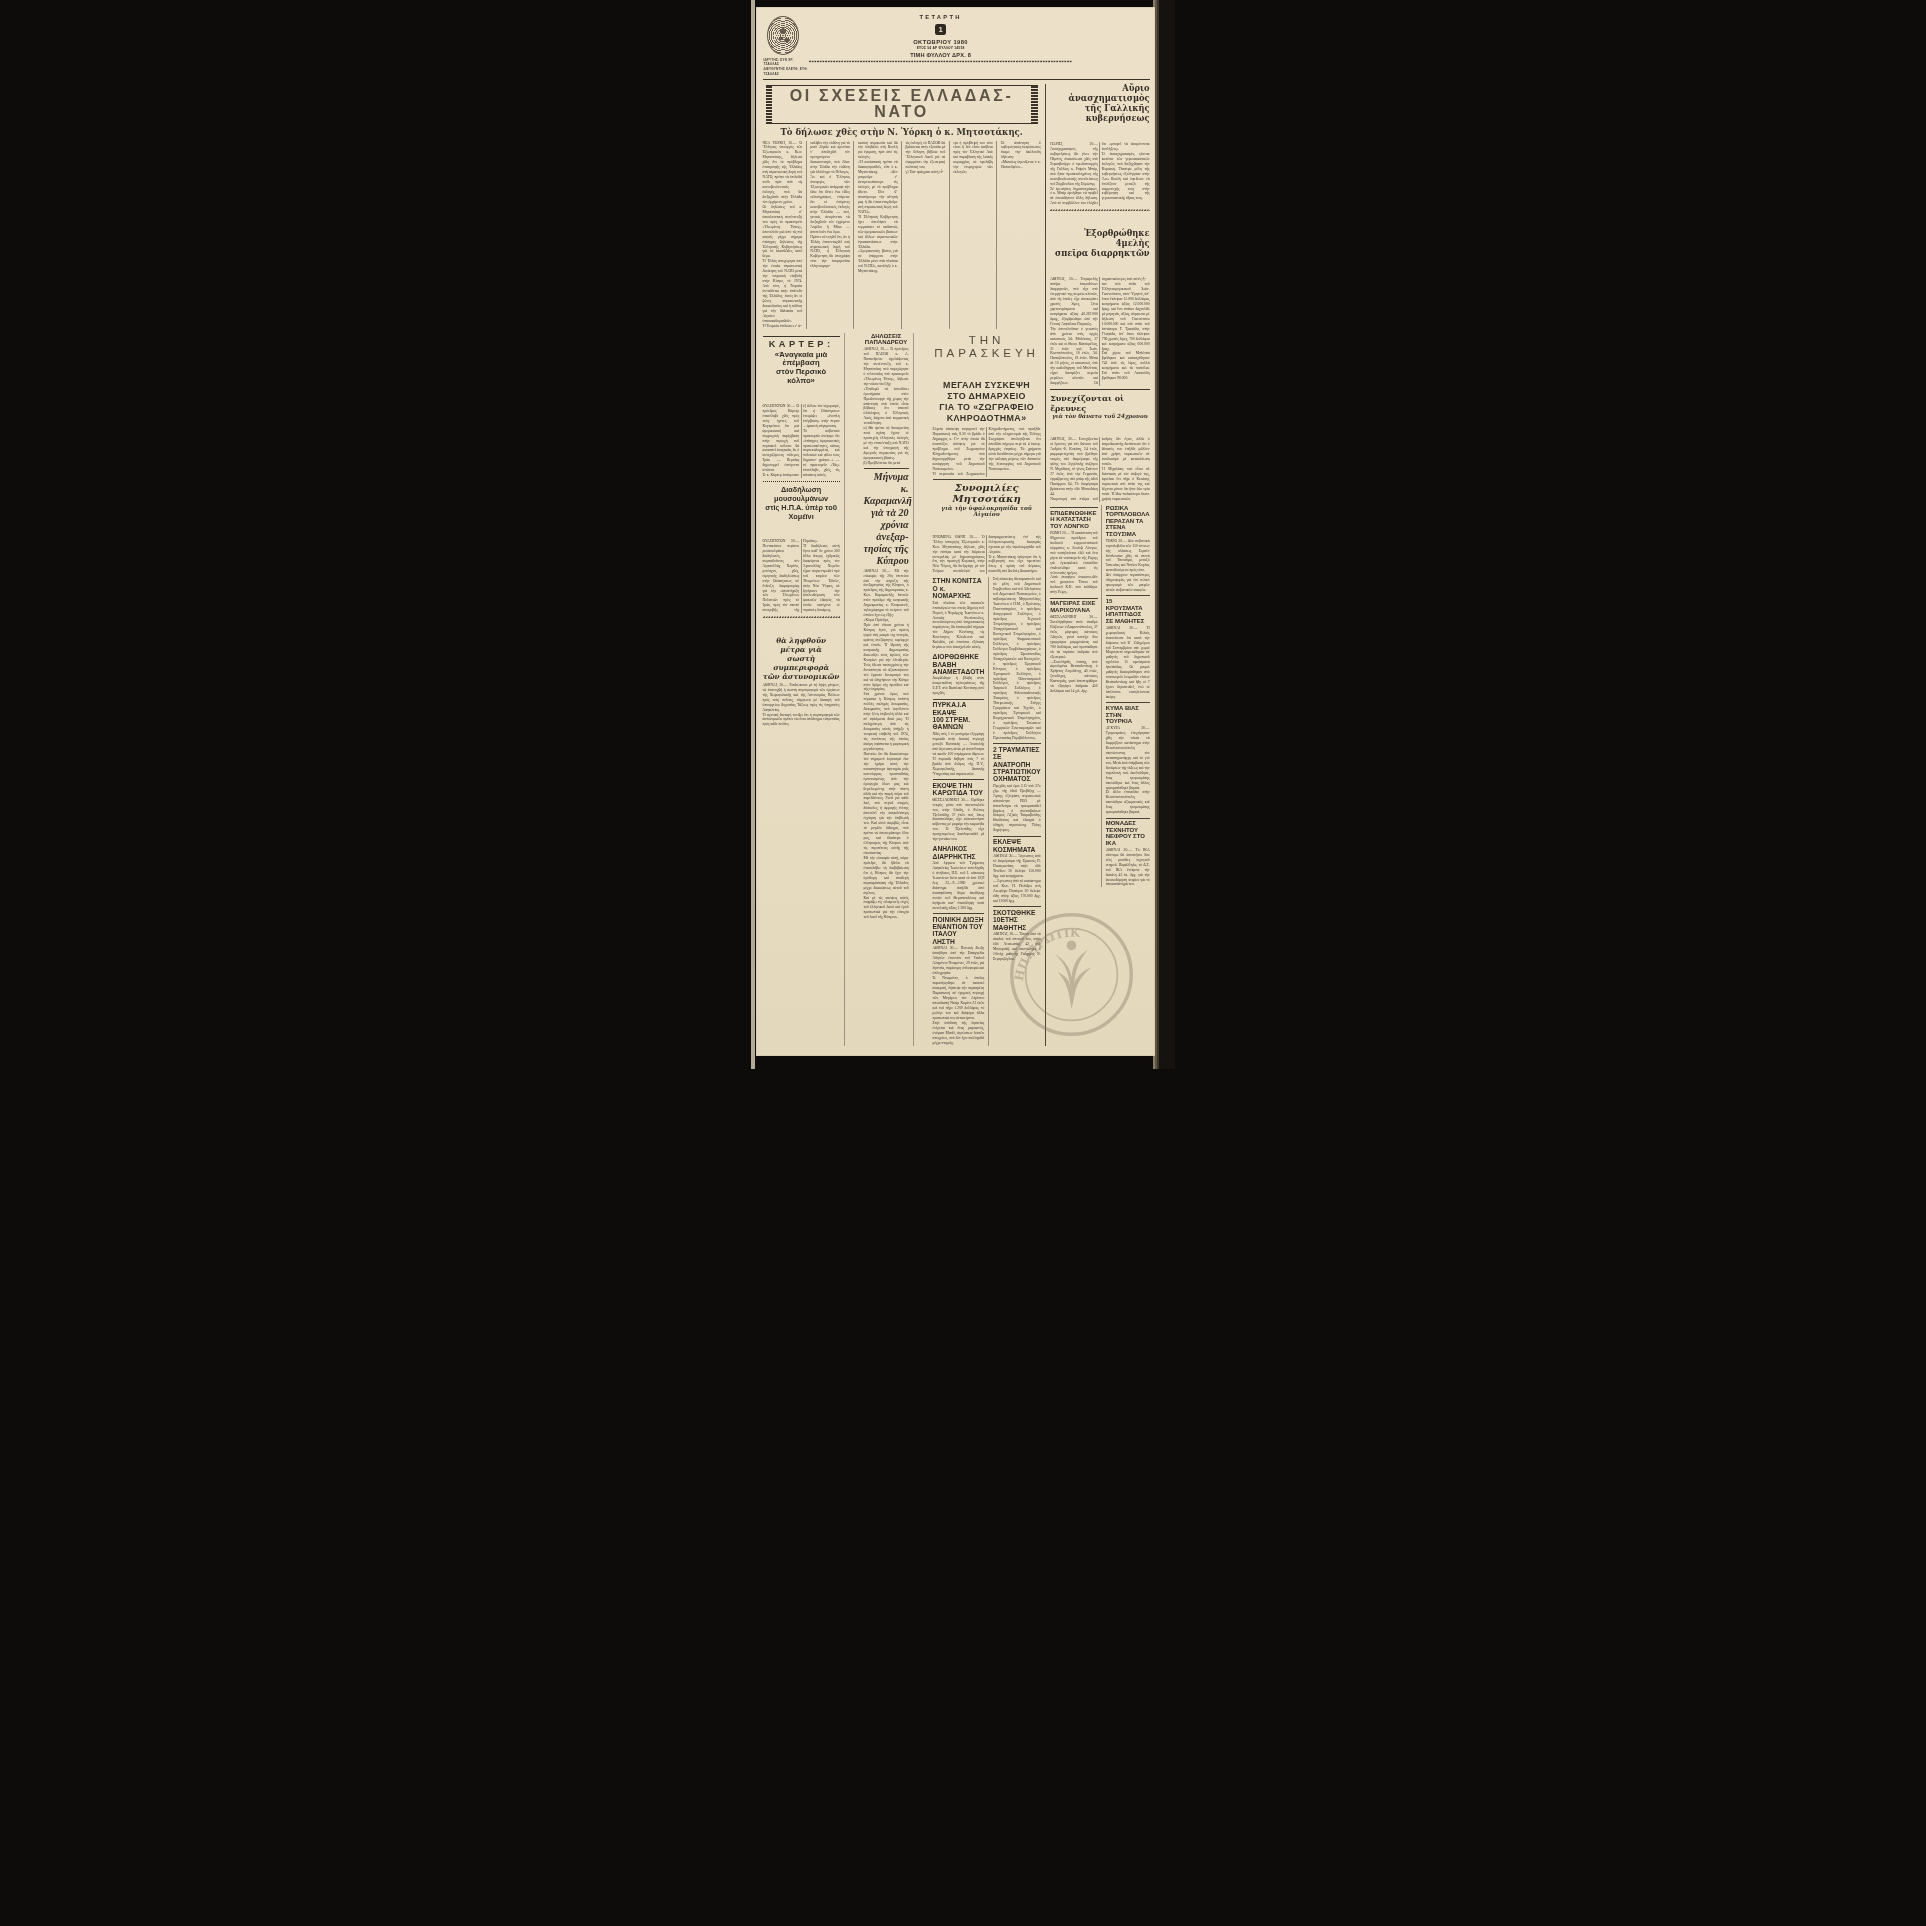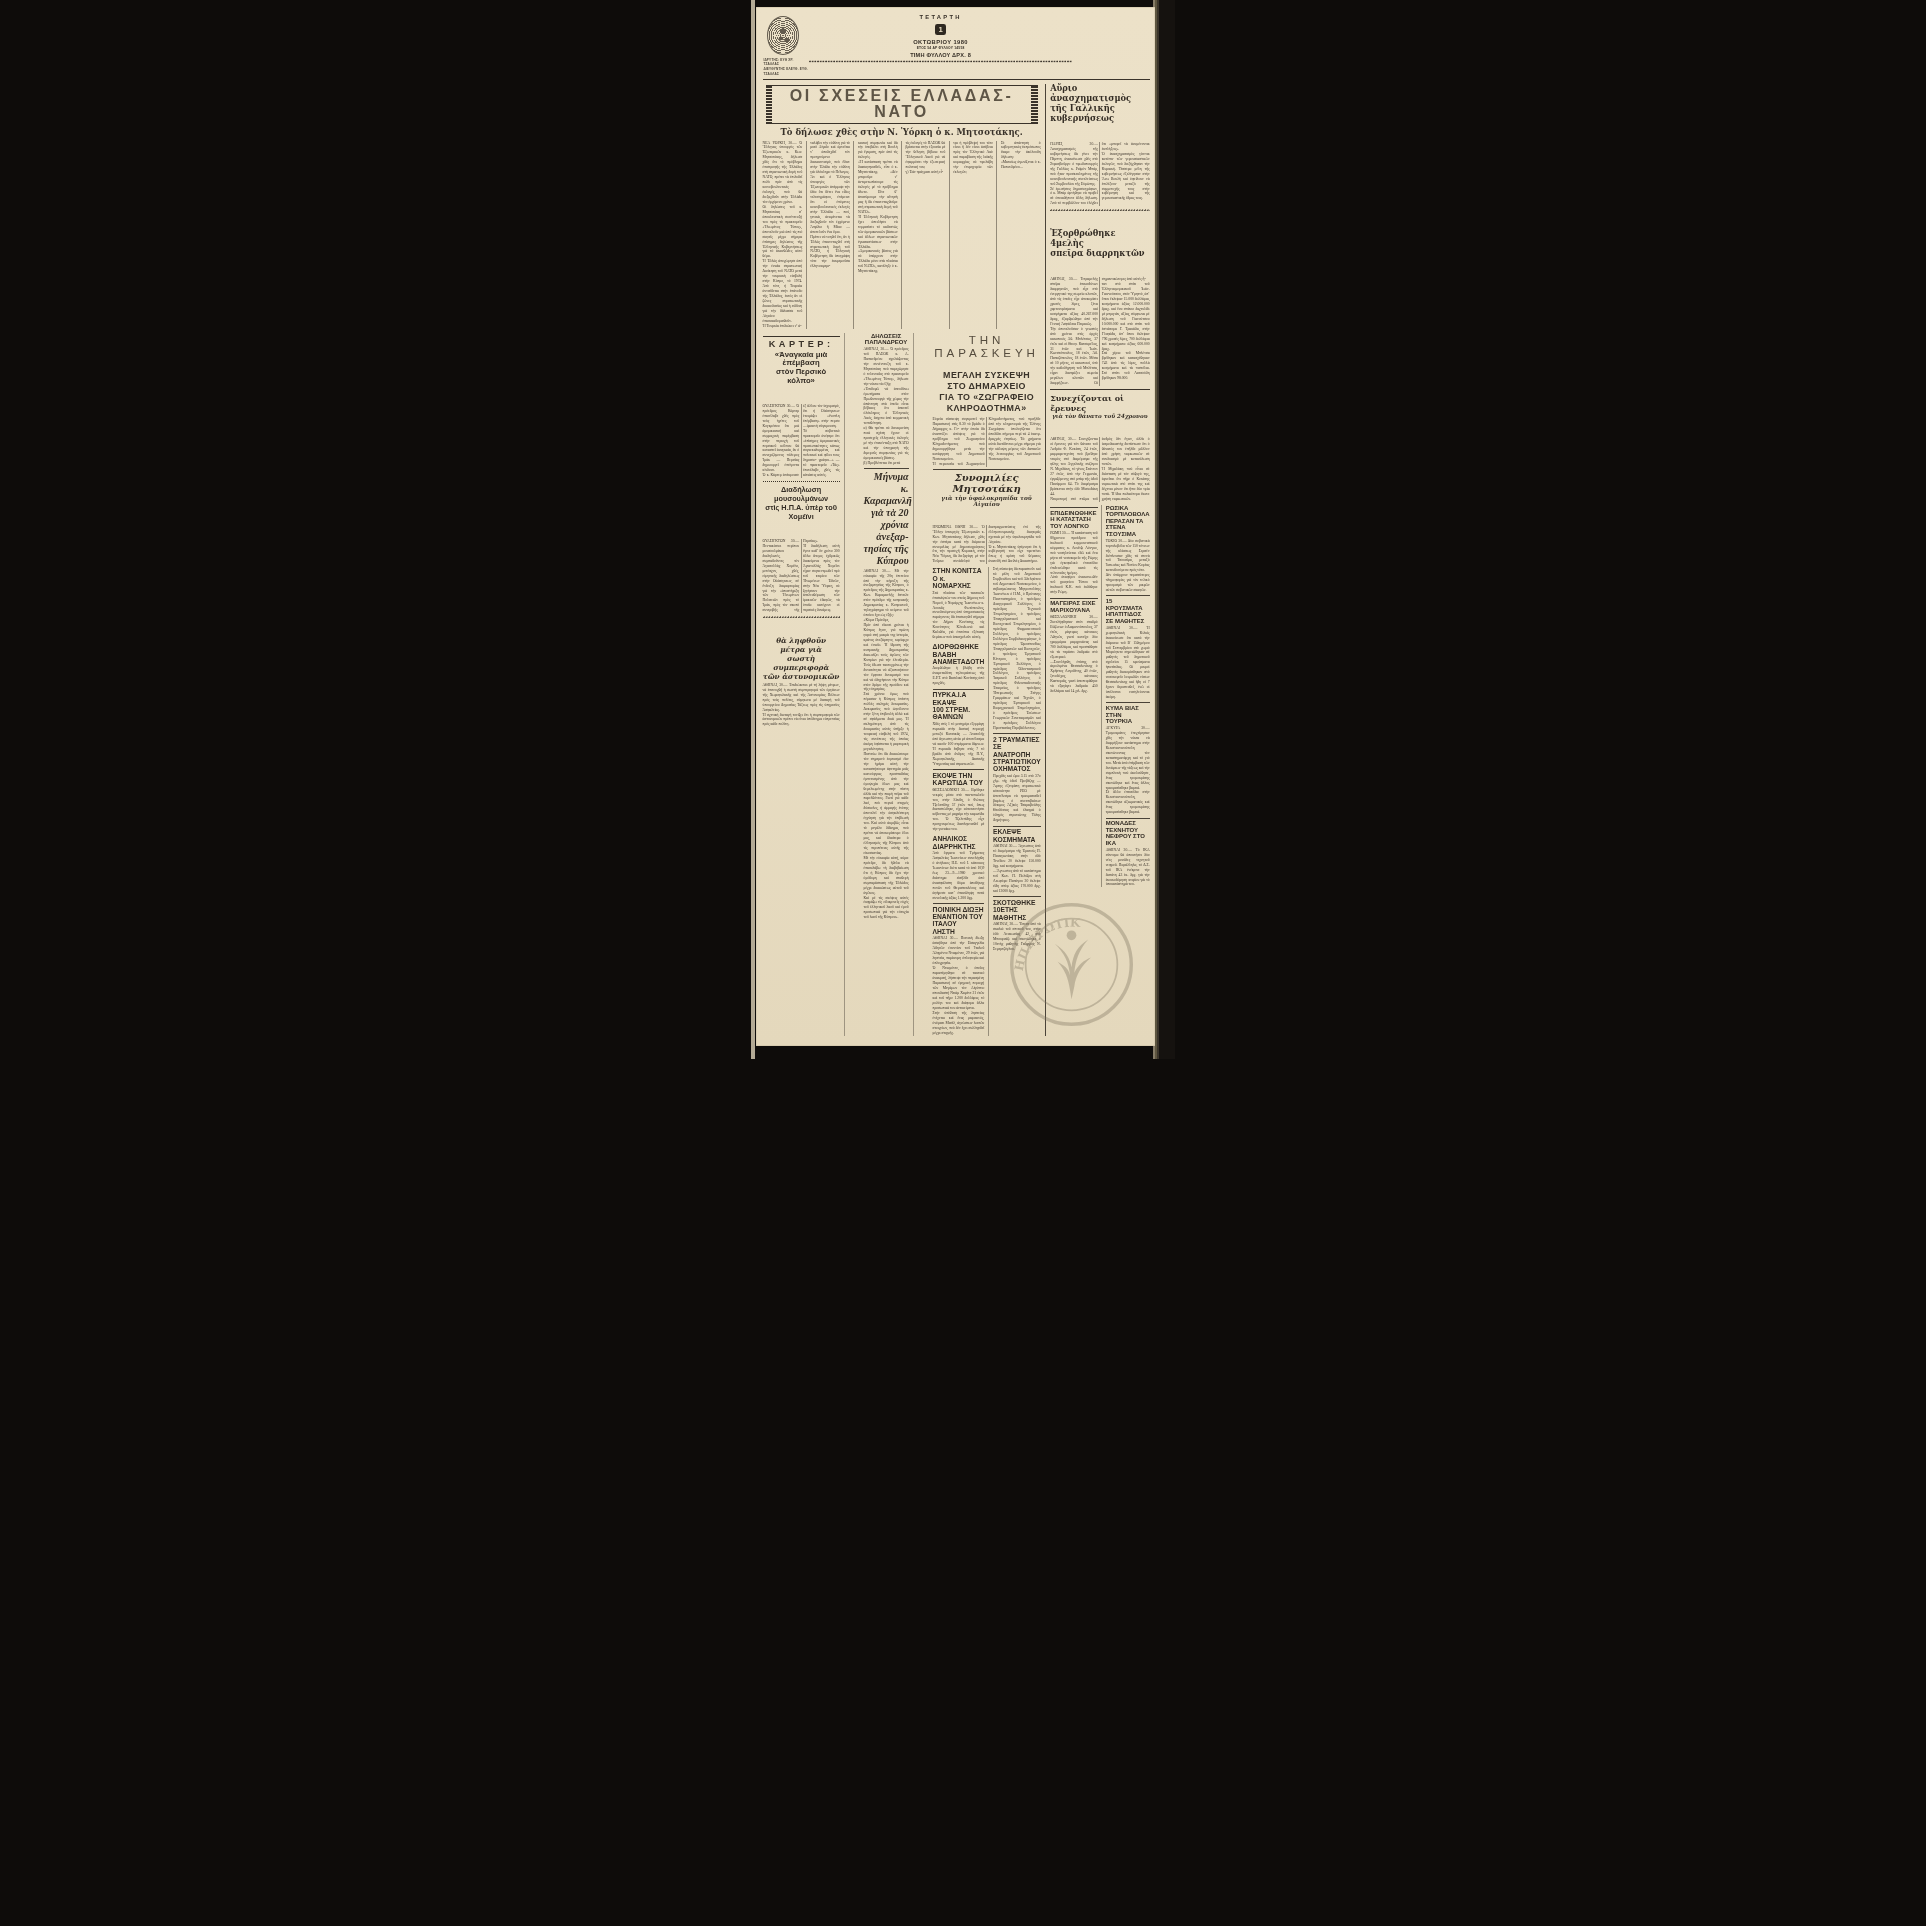--- a/index.html
+++ b/index.html
@@ -72,24 +72,24 @@
   .rule-thin{border-top:0.4px solid #4a4338; margin:2.3px 0 1.9px 0;}
   .rule-dot{border-top:1.2px dotted #3a332a; margin:3.1px 0 2.3px 0;}
   .mt4{margin-top:1.5px;} .mt6{margin-top:18px;} .mt8{margin-top:3.1px;}
 
   .carter-kicker{font-family:"Liberation Sans",sans-serif; font-weight:700; font-size:9.2px; letter-spacing:3.5px; text-align:center; color:#3a332a;}
   .carter-head{font-family:"Liberation Sans",sans-serif; font-weight:700; font-size:7.7px; text-align:center; white-space:pre-line; color:#332c24; margin-top:1.5px; line-height:1.15;}
   .demo-head{font-family:"Liberation Sans",sans-serif; font-weight:700; font-size:7.3px; text-align:center; white-space:pre-line; color:#332c24; line-height:1.25;}
   .police-head{font-family:"DejaVu Serif",serif; font-style:italic; font-weight:700; font-size:7.3px; text-align:center; white-space:pre-line; color:#332c24;}
   .karam-head{font-family:Liberation Serif, serif; font-style:italic; font-weight:700; font-size:10px; text-align:right; white-space:pre-line; color:#332c24; line-height:1.2;}
   .friday-kicker{font-family:"Liberation Sans",sans-serif; font-weight:400; font-size:11.6px; letter-spacing:3.9px; text-align:center; color:#554c3e;}
-  .friday-head{font-family:"Liberation Sans",sans-serif; font-weight:700; font-size:8.9px; text-align:center; white-space:pre-line; color:#3a332a; letter-spacing:0.4px; line-height:1.25; margin-top:11px;}
+  .friday-head{font-family:"Liberation Sans",sans-serif; font-weight:700; font-size:8.9px; text-align:center; white-space:pre-line; color:#3a332a; letter-spacing:0.4px; line-height:1.25; margin-top:21px;}
   .mits-head{font-family:"DejaVu Serif",serif; font-weight:700; font-style:italic; font-size:10px; text-align:center; color:#332c24;}
   .mits-sub{font-family:"DejaVu Serif",serif; font-weight:700; font-style:italic; font-size:5.8px; text-align:center; color:#3a332a; margin-top:0.8px;}
-  .side-head{font-family:"DejaVu Serif",serif; font-weight:700; font-size:8.3px; text-align:left; white-space:pre-line; color:#332c24; line-height:1.2;}
+  .side-head{font-family:"DejaVu Serif",serif; font-weight:700; font-size:8.3px; text-align:right; white-space:pre-line; color:#332c24; line-height:1.2;}
   .kok-head{font-family:"DejaVu Serif",serif; font-weight:700; font-size:8px; text-align:left; color:#332c24;}
   .kok-sub{font-family:"DejaVu Serif",serif; font-weight:700; font-style:italic; font-size:5.6px; text-align:center; color:#3a332a; margin-top:0.8px;}
 
   .sidegrid{display:grid; grid-template-columns:1fr 1fr; gap:3.5px; margin-top:3.1px;}
   .sidegrid>div+div{border-left:0.4px solid rgba(74,67,56,.5); padding-left:3.5px;}
 
   .inner2{display:grid; grid-template-columns:1.1fr 1fr; gap:3.9px; margin-top:3.1px;}
   .inner2>div+div{border-left:0.4px solid rgba(74,67,56,.5); padding-left:3.9px;}
 
   

